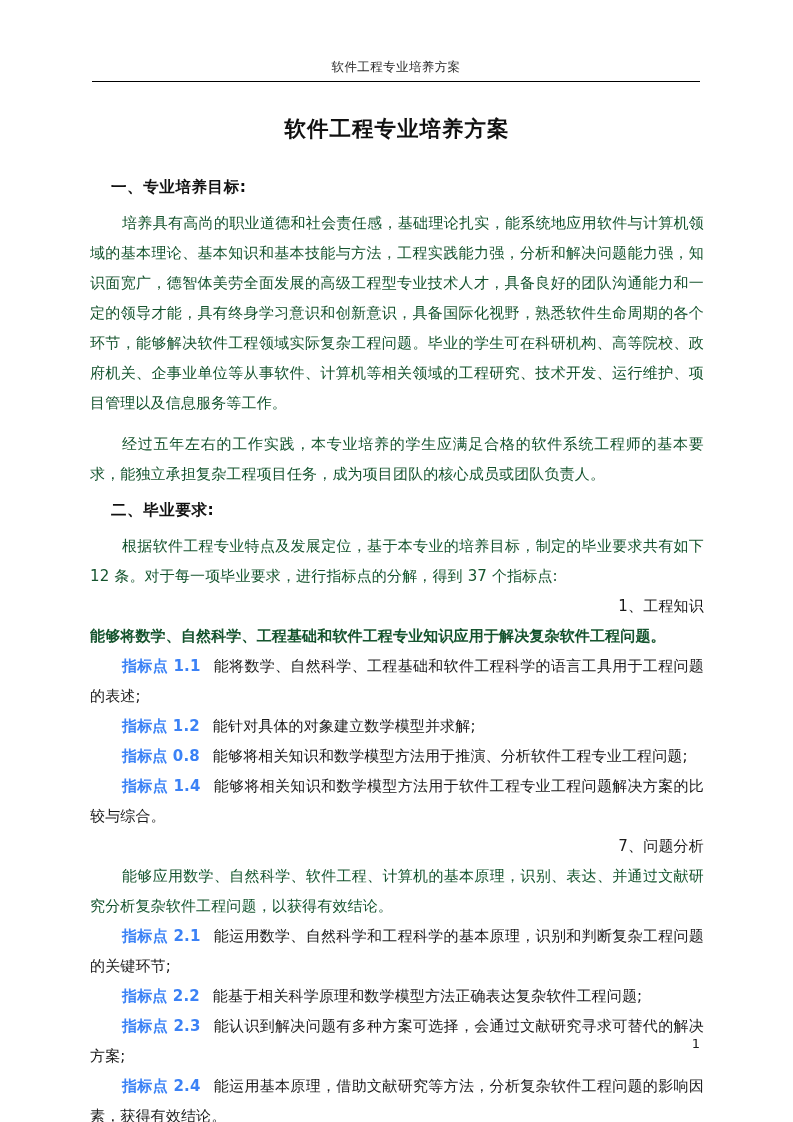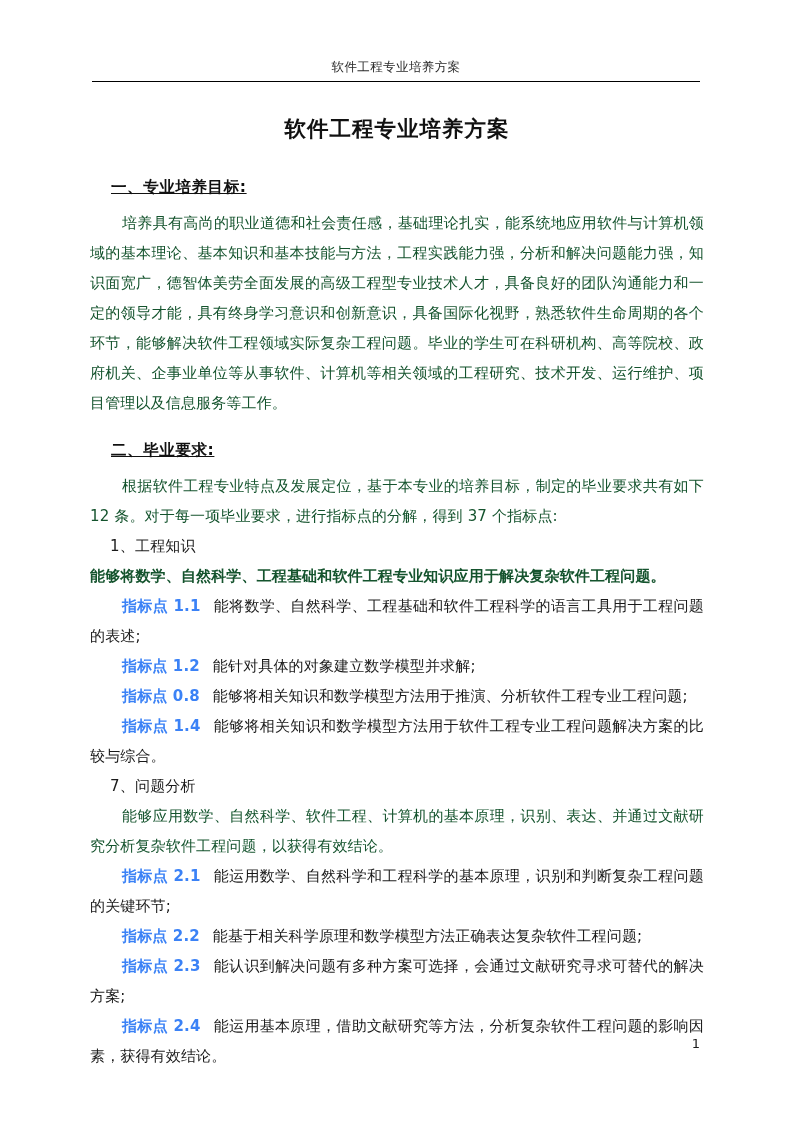--- a/index.html
+++ b/index.html
@@ -66,21 +66,20 @@
   }
 
   .section-heading {
     font-size: 15.5px;
     font-weight: bold;
     line-height: 30px;
     margin: 0 0 6px 0;
     text-indent: 21px;
     letter-spacing: 0.6px;
     color: #111111;
-    text-decoration: underline;
   }
 
   .para {
     font-size: 15px;
     line-height: 30px;
     margin: 0;
     text-align: justify;
     text-justify: inter-ideograph;
     letter-spacing: 0.15px;
     color: #14532d;
@@ -93,20 +92,21 @@
     font-weight: bold;
   }
 
   .sub-heading {
     font-size: 15px;
     line-height: 30px;
     margin: 0;
     text-indent: 20px;
     letter-spacing: 0.2px;
     color: #1a1a1a;
+    text-align: right;
   }
 
   .indicator {
     font-size: 15px;
     line-height: 30px;
     margin: 0;
     text-align: justify;
     text-justify: inter-ideograph;
     text-indent: 32px;
     letter-spacing: 0.15px;
@@ -143,20 +143,21 @@
   </div>
   <div class="header-rule"></div>
 
   <div class="content">
 
     <h1 class="doc-title">软件工程专业培养方案</h1>
 
     <p class="section-heading">一、专业培养目标:</p>
     <p class="para indent">培养具有高尚的职业道德和社会责任感，基础理论扎实，能系统地应用软件与计算机领域的基本理论、基本知识和基本技能与方法，工程实践能力强，分析和解决问题能力强，知识面宽广，德智体美劳全面发展的高级工程型专业技术人才，具备良好的团队沟通能力和一定的领导才能，具有终身学习意识和创新意识，具备国际化视野，熟悉软件生命周期的各个环节，能够解决软件工程领域实际复杂工程问题。毕业的学生可在科研机构、高等院校、政府机关、企事业单位等从事软件、计算机等相关领域的工程研究、技术开发、运行维护、项目管理以及信息服务等工作。</p>
     <div class="gap-md"></div>
+    <p class="para indent">经过五年左右的工作实践，本专业培养的学生应满足合格的软件系统工程师的基本要求，能独立承担复杂工程项目任务，成为项目团队的核心成员或团队负责人。</p>
 
     <div class="gap-sm"></div>
 
     <p class="section-heading">二、毕业要求:</p>
     <p class="para indent">根据软件工程专业特点及发展定位，基于本专业的培养目标，制定的毕业要求共有如下 12 条。对于每一项毕业要求，进行指标点的分解，得到 37 个指标点:</p>
 
     <p class="sub-heading">1、工程知识</p>
     <p class="para noindent">能够将数学、自然科学、工程基础和软件工程专业知识应用于解决复杂软件工程问题。</p>
     <p class="indicator">
       <span class="ind-label">指标点 1.1</span><span class="ind-gap-wide"></span><span>能将数学、自然科学、工程基础和软件工程科学的语言工具用于工程问题的表述;</span>

